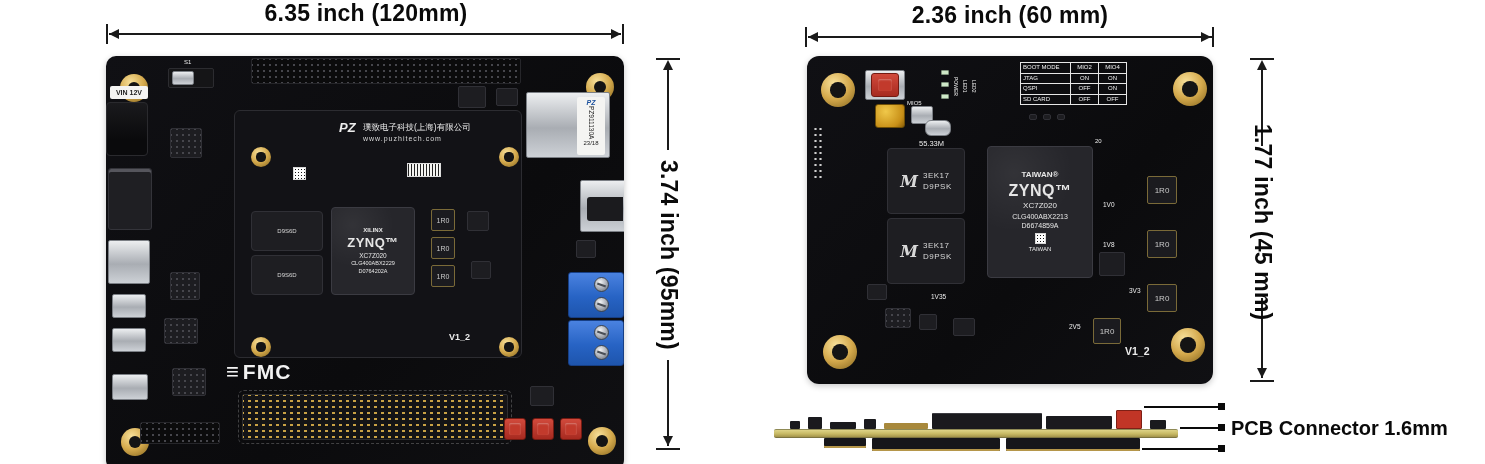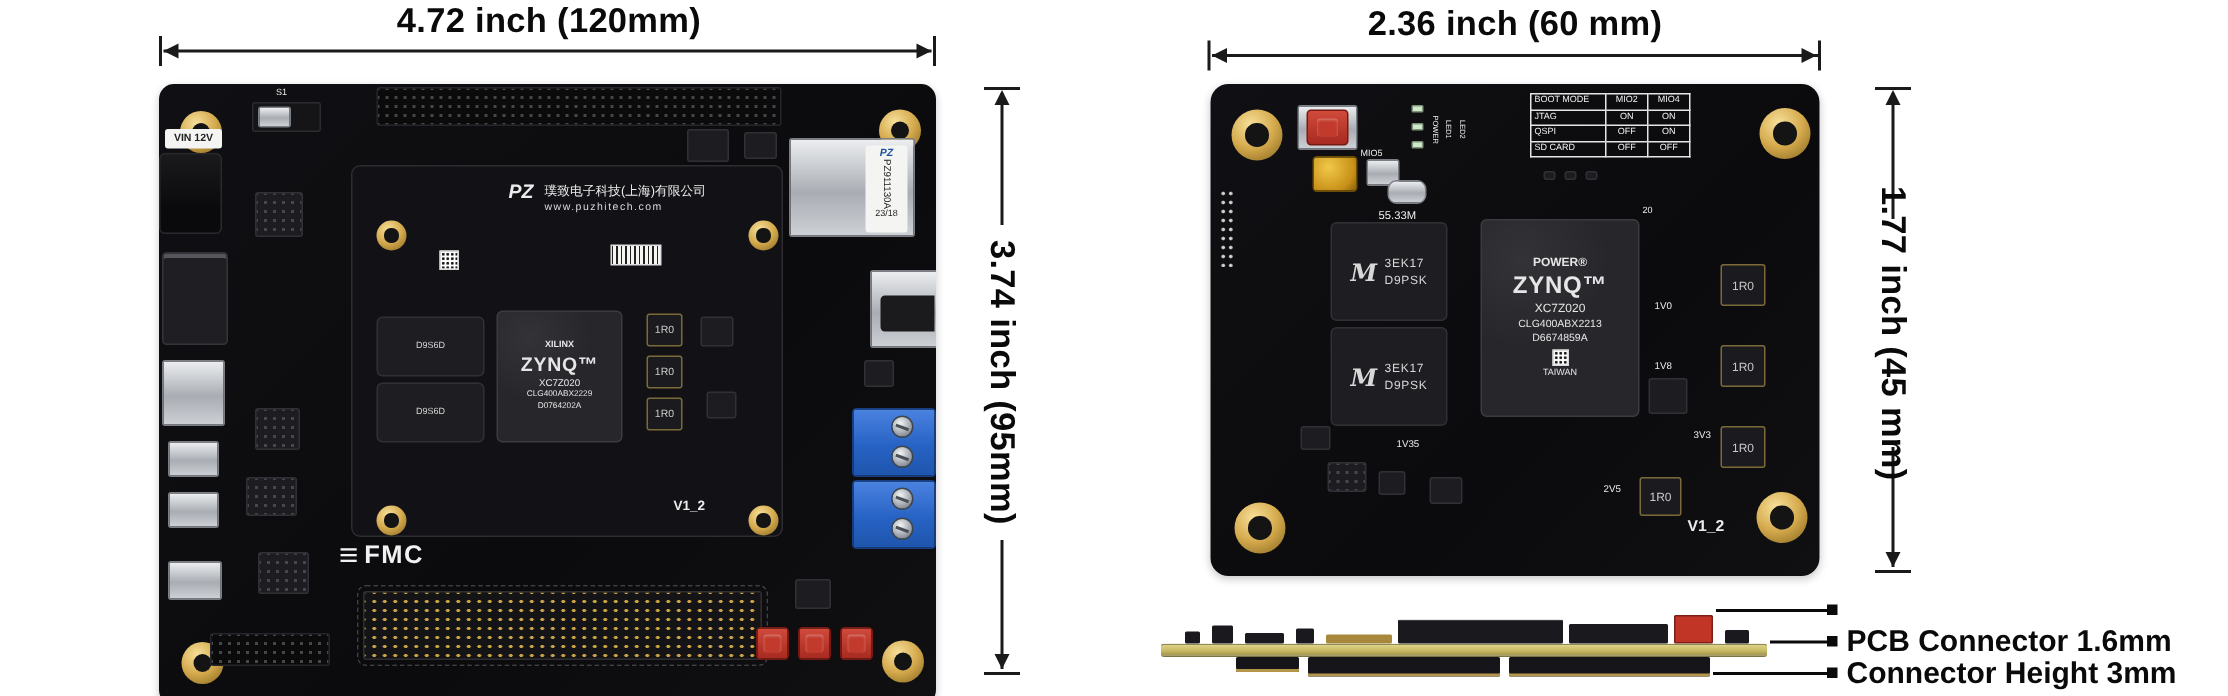--- a/index.html
+++ b/index.html
@@ -48,21 +48,21 @@
 .sv-comp{position:absolute;background:#1a1a1e;border-radius:1px}
 .sv-conn{position:absolute;background:#16161a;border-radius:1px;box-shadow:inset 0 -2px 0 #b5964a}
 .fmc-logo{position:absolute;display:flex;align-items:center;gap:4px;color:#f2f2f2;font-weight:700}
 .led{position:absolute;background:#cfe8c8;border:1px solid #7f937c;border-radius:1px}
 </style>
 </head>
 <body>
 
 <div class="canvas">
 
-  <div class="dim-label" style="left:110px;top:0;width:512px;text-align:center">4.72 inch (120mm)</div>
+  <div class="dim-label" style="left:110px;top:0;width:512px;text-align:center">6.35 inch (120mm)</div>
   <div class="dline" style="left:109px;top:33px;width:512px;height:2px"></div>
   <div class="dline" style="left:106px;top:24px;width:2px;height:20px"></div>
   <div class="dline" style="left:622px;top:24px;width:2px;height:20px"></div>
   <div class="tri left" style="left:109px;top:29px"></div>
   <div class="tri right" style="left:611px;top:29px"></div>
 
   <div class="board" style="left:106px;top:56px;width:518px;height:414px">
     <div class="hole" style="left:14px;top:18px;width:28px;height:28px">
         <i></i>
       </div>
@@ -166,21 +166,21 @@
       <div class="chip ind" style="left:196px;top:126px;width:24px;height:22px;font-size:7px">1R0</div>
       <div class="chip ind" style="left:196px;top:154px;width:24px;height:22px;font-size:7px">1R0</div>
       <div class="chip" style="left:232px;top:100px;width:22px;height:20px"></div>
       <div class="chip" style="left:236px;top:150px;width:20px;height:18px"></div>
 
       <span class="silk" style="left:214px;top:222px;font-size:9px;font-weight:700">V1_2</span>
     </div>
 
     <div class="fmc-logo" style="left:120px;top:304px">
       <span style="font-size:22px;line-height:.8">≡</span>
-      <span style="font-size:17px;letter-spacing:1px">FMC</span>
+      <span style="font-size:21px;letter-spacing:1px">FMC</span>
     </div>
     <div class="abs golddots" style="left:136px;top:338px;width:266px;height:46px;background-color:#141416;border:1px solid #2e2e30;outline:1px dashed rgba(255,255,255,.22);outline-offset:3px;border-radius:2px"></div>
 
     <div class="abs dots" style="left:34px;top:366px;width:80px;height:22px;background-color:#0b0b0c;border:1px solid #26262a;border-radius:2px"></div>
 
     <div class="redbtn" style="left:398px;top:362px;width:22px;height:22px">
         <i></i>
       </div>
     <div class="redbtn" style="left:426px;top:362px;width:22px;height:22px">
         <i></i>
@@ -278,21 +278,21 @@
     <div class="chip mem" style="left:80px;top:162px;width:78px;height:66px">
       <span class="mem-logo">M</span>
       <span class="mem-lines">
         <span>3EK17</span>
         <span>D9PSK</span>
       </span>
     </div>
 
     <span class="silk" style="left:288px;top:82px;font-size:6px">20</span>
     <div class="bga" style="left:180px;top:90px;width:106px;height:132px">
-      <span style="font-size:8px;font-weight:700">POWER®</span>
+      <span style="font-size:8px;font-weight:700">TAIWAN®</span>
       <span style="font-size:16px;font-weight:700;letter-spacing:.5px">ZYNQ™</span>
       <span style="font-size:8px">XC7Z020</span>
       <span style="font-size:7px">CLG400ABX2213</span>
       <span style="font-size:7px">D6674859A</span>
       <span class="qr" style="position:relative;width:11px;height:11px;margin-top:3px"></span>
       <span style="font-size:6px;margin-top:2px">TAIWAN</span>
     </div>
 
     <div class="chip ind" style="left:340px;top:120px;width:30px;height:28px">1R0</div>
     <div class="chip ind" style="left:340px;top:174px;width:30px;height:28px">1R0</div>
@@ -340,15 +340,14 @@
 
   <div class="lead" style="left:1144px;top:406px;width:74px"></div>
   <div class="bullet" style="left:1218px;top:403px"></div>
 
   <div class="lead" style="left:1180px;top:427px;width:38px"></div>
   <div class="bullet" style="left:1218px;top:424px"></div>
   <div class="ann-label" style="left:1231px;top:417px">PCB Connector 1.6mm</div>
 
   <div class="lead" style="left:1142px;top:448px;width:76px"></div>
   <div class="bullet" style="left:1218px;top:445px"></div>
-  <div class="ann-label" style="left:1231px;top:438px">Connector Height 3mm</div>
 
 </div>
 
 </body></html>

